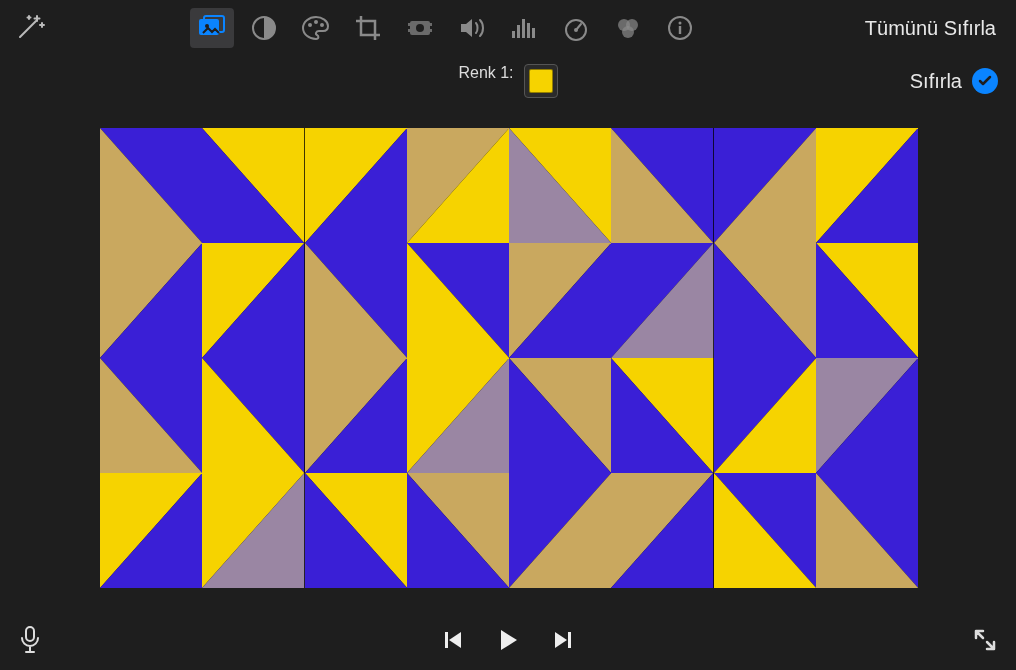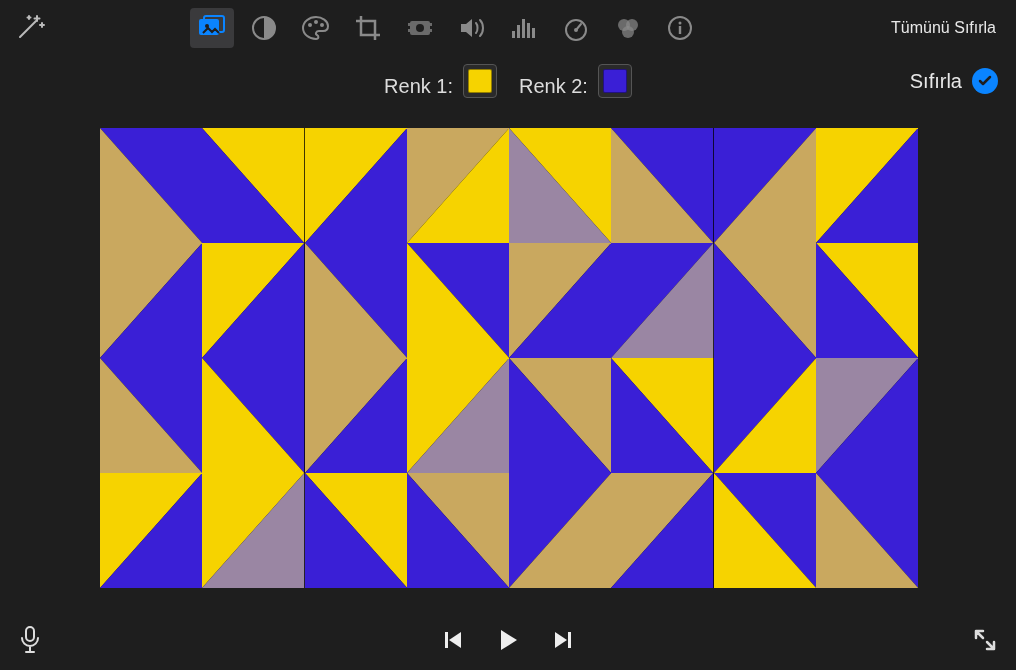--- a/index.html
+++ b/index.html
@@ -26,39 +26,39 @@
     width: 44px; height: 40px;
     display: flex; align-items: center; justify-content: center;
     border-radius: 4px;
     color: #8a8a8a;
     cursor: pointer;
   }
   .tool-btn.active { background: #3a3a3c; color: #0a84ff; }
   .spacer { flex: 1; }
   .reset-all {
     color: #e8e8e8;
-    font-size: 16px;
+    font-size: 20px;
     cursor: pointer;
     padding-right: 6px;
   }
 
   
   .param-row {
     height: 50px;
     display: flex;
     align-items: center;
     justify-content: center;
     gap: 22px;
     position: relative;
   }
   .param {
     display: flex;
-    align-items: flex-end;
+    align-items: flex-start;
     gap: 10px;
-    font-size: 20px;
+    font-size: 16px;
     color: #ddd;
   }
   .swatch {
     width: 34px; height: 34px;
     border: 1px solid #555;
     border-radius: 4px;
     padding: 4px;
     background: #2a2a2a;
     cursor: pointer;
   }
@@ -220,26 +220,20 @@
   <div class="reset-all">Tümünü Sıfırla</div>
 </div>
 
 <div class="param-row">
   <div class="param">
     <span>Renk 1:</span>
     <div class="swatch">
       <div class="swatch-inner" id="sw1" style="background: rgb(246, 211, 0);"></div>
     </div>
   </div>
-  <div class="param">
-    <span>Renk 2:</span>
-    <div class="swatch">
-      <div class="swatch-inner" id="sw2" style="background: rgb(58, 31, 214);"></div>
-    </div>
-  </div>
   <div class="param-reset">
     <span>Sıfırla</span>
     <div class="check-badge">
       <svg width="16" height="16" viewBox="0 0 16 16">
           <path d="M3 8l3 3 7-7" stroke="#1e1e1e" stroke-width="2.5" fill="none" stroke-linecap="round" stroke-linejoin="round"></path>
         </svg>
     </div>
   </div>
 </div>
 

